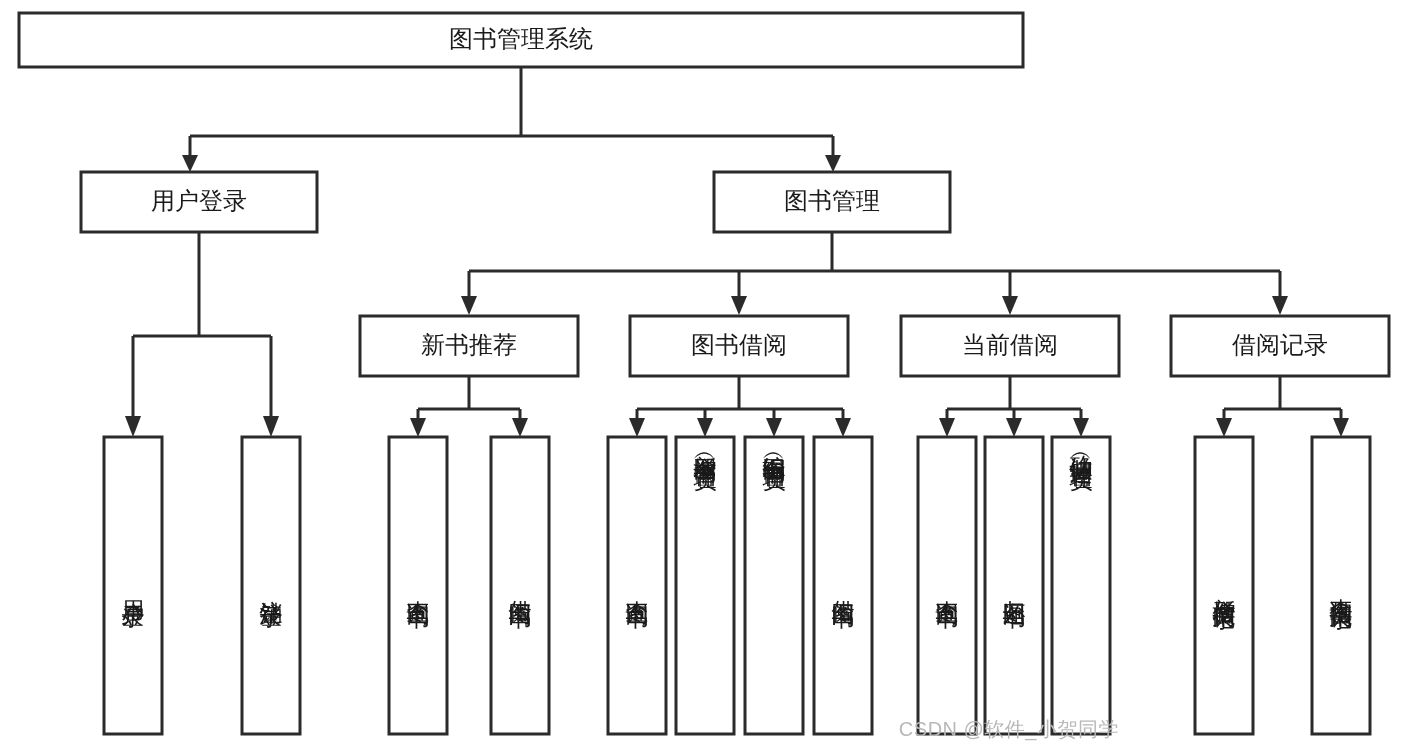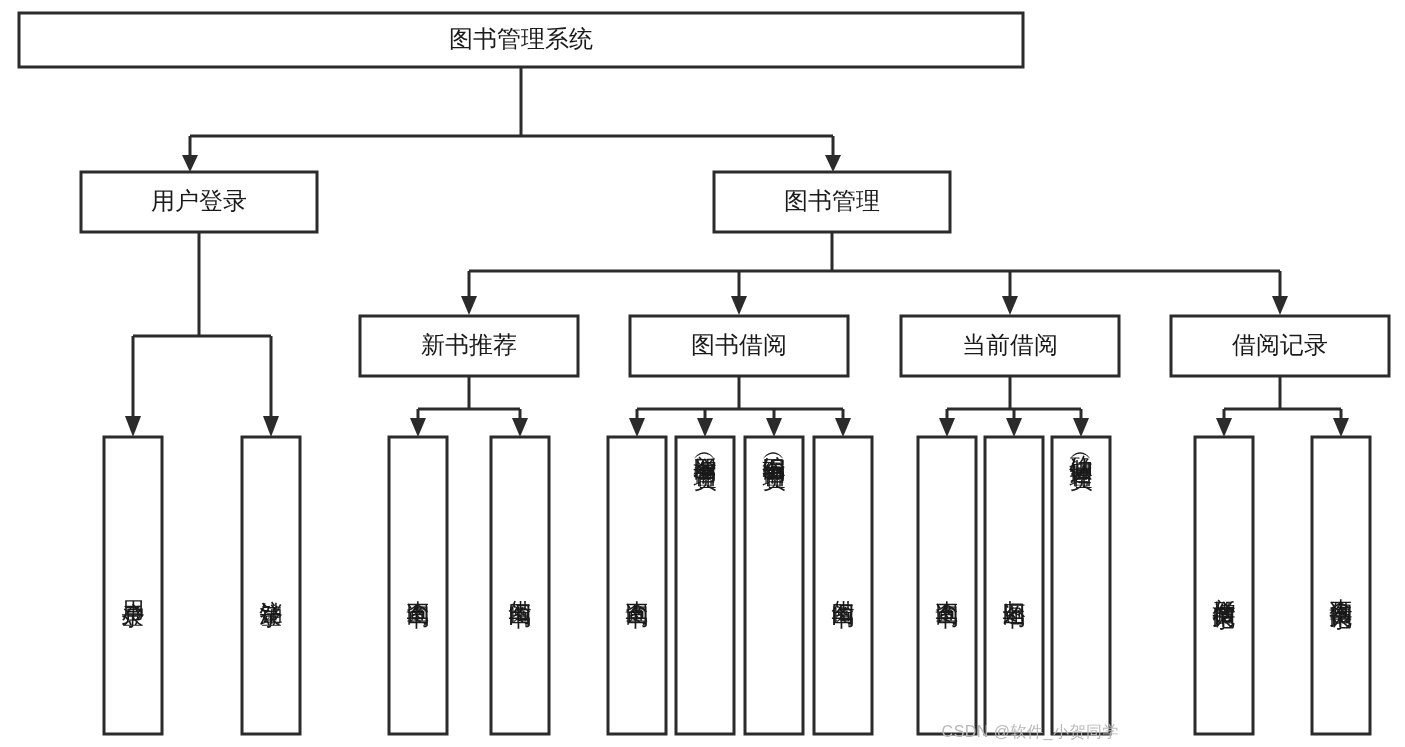--- a/index.html
+++ b/index.html
@@ -71,21 +71,21 @@
     letter-spacing: 2px;
     color: #1a1a1a;
     white-space: nowrap;
     text-align: center;
   }
   .watermark {
     position: absolute;
     right: 8px;
     bottom: 4px;
     font-family: "Liberation Sans", "DejaVu Sans", sans-serif;
-    font-size: 16px;
+    font-size: 20px;
     color: #b8b8b8;
     letter-spacing: 0.5px;
     user-select: none;
     pointer-events: none;
   }
 </style>
 </head>
 <body>
 
 <div id="diagram-root">

